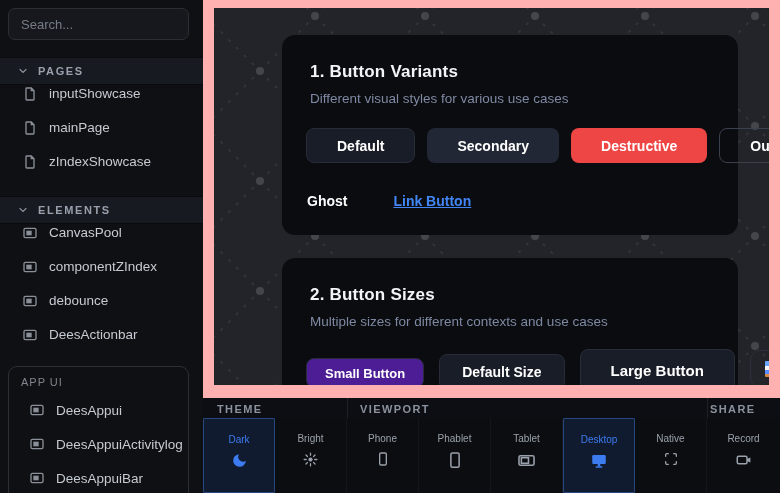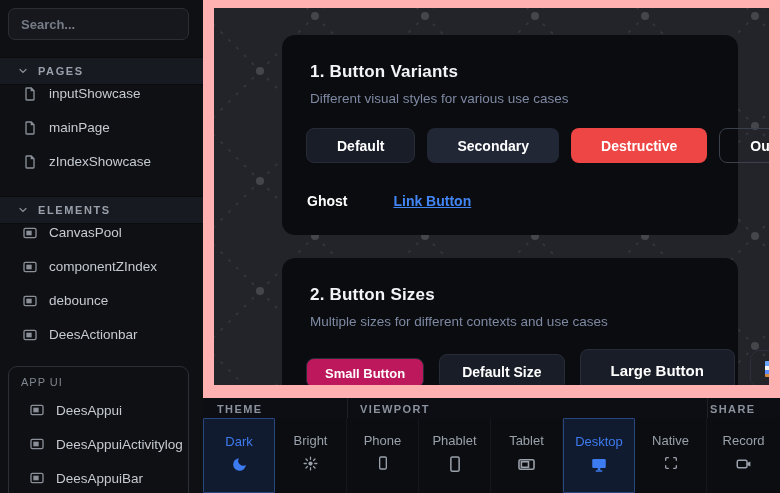--- a/index.html
+++ b/index.html
@@ -7,21 +7,21 @@
     width:780px;height:493px;position:relative;overflow:hidden;
     background:#0e1014;font-family:"Liberation Sans",sans-serif;
     -webkit-font-smoothing:antialiased;
   }
   
   .sidebar{position:absolute;left:0;top:0;width:203px;height:493px;background:#0e1014;}
   .search-wrap{position:absolute;left:8px;top:8px;width:181px;height:32px;}
   .search-wrap input{
     width:100%;height:100%;box-sizing:border-box;background:#16181d;
     border:1px solid #2b2e35;border-radius:7px;color:#a16207;
-    font-family:"Liberation Sans",sans-serif;font-size:13px;padding:0 12px;outline:none;font-weight:bold;
+    font-family:"Liberation Sans",sans-serif;font-size:13px;padding:0 12px;outline:none;
   }
   .search-wrap input::placeholder{color:#767c86;}
   .section-header{
     position:absolute;left:0;width:203px;height:28px;display:flex;align-items:center;
     gap:9px;padding-left:17px;box-sizing:border-box;background:#171a20;
     border-top:1px solid #0a0b0d;border-bottom:1px solid #0a0b0d;
     color:#99a0ab;font-size:11px;font-weight:700;letter-spacing:1.6px;cursor:pointer;
   }
   .side-item{
     position:absolute;left:0;width:203px;height:34px;display:flex;align-items:flex-start;
@@ -56,36 +56,36 @@
     height:35px;border-radius:8px;font-size:14px;font-weight:600;color:#fff;
     display:flex;align-items:center;justify-content:center;padding:0 30px;
     border:none;background:none;font-family:"Liberation Sans",sans-serif;cursor:pointer;white-space:nowrap;
   }
   .btn-default{background:#191d27;border:1px solid #272c38;}
   .btn-secondary{background:#222735;}
   .btn-destructive{background:#ee4545;}
   .btn-outline{background:transparent;border:1px solid #3a404c;}
   .btn-ghost{padding:0 16px;}
   .btn-link{color:#4285f4;padding:0 16px;text-decoration:underline;}
-  .btn-sm{height:30px;font-size:13px;padding:0 18px;margin-top:9px;background:#be185d;border:1px solid #272c38;}
+  .btn-sm{height:30px;font-size:13px;padding:0 18px;margin-top:9px;background:#4c1d95;border:1px solid #272c38;}
   .btn-md{height:36px;padding:0 22px;margin-top:5px;background:#191d27;border:1px solid #272c38;}
   .btn-lg{height:43px;font-size:15px;padding:0 30px;background:#191d27;border:1px solid #272c38;}
   .btn-icon{width:37px;height:38px;padding:0;margin-top:1px;border:1px solid #2b303c;border-radius:10px;background:transparent;}
   .glyph-strip{width:6px;height:16px;border-radius:1px;
     background:linear-gradient(#69a7ff 0 30%,#f5f7fa 30% 55%,#5b8cff 55% 80%,#d78a3d 80% 100%);}
   
   .bottom-bar{position:absolute;left:0;top:398px;width:577px;height:112px;background:#0c0e13;}
   .bb-label{position:absolute;top:5px;color:#8b929d;font-size:11px;font-weight:700;letter-spacing:1.4px;}
   .bb-cells{position:absolute;left:0;top:20px;width:577px;height:75px;display:flex;}
   .cell{
     width:72px;box-sizing:border-box;display:flex;flex-direction:column;align-items:center;
     padding-top:15px;gap:7px;background:#0b0d11;border-right:1px solid #14161b;cursor:pointer;
   }
   .cell:last-child{width:73px;border-right:none;}
-  .cell .lbl{font-size:13px;color:#9aa1ab;}
+  .cell .lbl{font-size:10px;color:#9aa1ab;}
   .cell.selected{background:#111b30;border:1px solid #27477e;border-radius:1px;}
   .cell.selected .lbl{color:#3d7bf0;}
   .cell svg{display:block;}
   .group-sep{position:absolute;top:0;width:1px;height:95px;background:#1e2127;}
 </style>
 </head>
 <body>
 
 <div class="sidebar">
 

